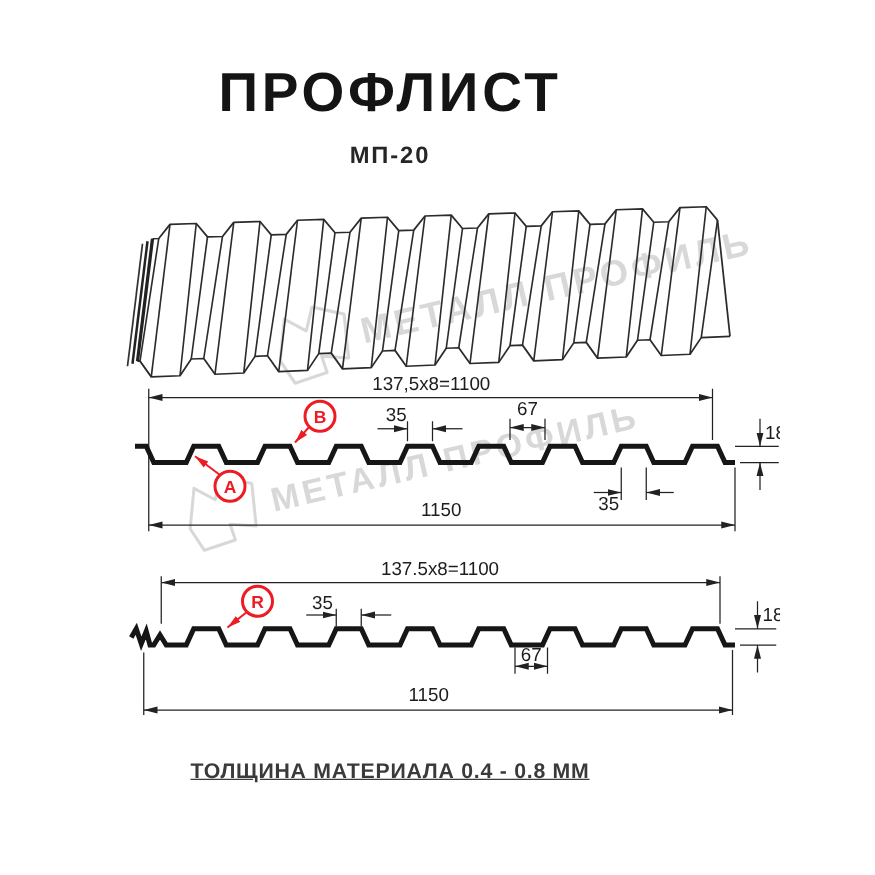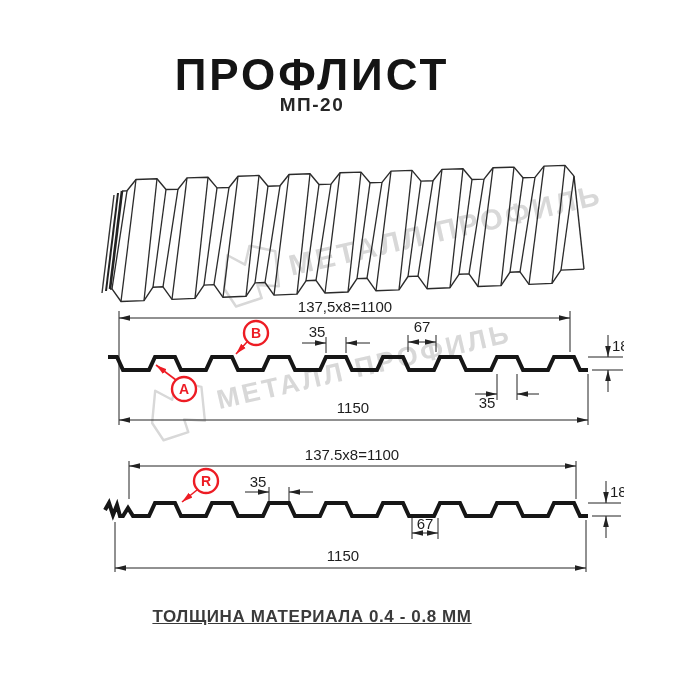--- a/index.html
+++ b/index.html
@@ -1,21 +1,21 @@
 <!DOCTYPE html>
 <html style="--red: #ed1c24; --ink: #161616; --wm: #d8d8d8;"><head>
 <meta charset="utf-8">
 <style>
   :root{ --red:#ed1c24; --ink:#161616; --wm:#d8d8d8; --dim:#222; }
   html,body{margin:0;padding:0;background:#fff;}
   .canvas{position:relative;width:624px;height:700px;background:#fff;overflow:hidden;
           font-family:"Liberation Sans",sans-serif;}
   .title{position:absolute;left:0;right:0;top:50px;text-align:center;
          font-size:44px;font-weight:bold;letter-spacing:3px;color:#141414;z-index:4;}
-  .subtitle{position:absolute;left:0;right:0;top:94px;text-align:center;
+  .subtitle{position:absolute;left:0;right:0;top:114px;text-align:center;
             font-size:19px;font-weight:bold;letter-spacing:1.5px;color:#262626;z-index:4;}
   .footer{position:absolute;left:0;right:0;top:607px;text-align:center;
           font-size:17px;font-weight:bold;letter-spacing:0.6px;color:#3a3a3a;z-index:4;text-decoration:underline;}
   .wm{position:absolute;display:flex;align-items:center;gap:7px;z-index:1;
       transform:rotate(-13deg);transform-origin:left center;white-space:nowrap;}
   .wm-text{font-weight:bold;color:var(--wm);letter-spacing:3px;}
   .wm1{left:220px;top:252px;} .wm1 .wm-text{font-size:29px;}
   .wm2{left:146px;top:388px;} .wm2 .wm-text{font-size:27px;}
   .wm-logo{stroke:var(--wm);fill:none;stroke-width:4;stroke-linejoin:round;}
   svg.layer{position:absolute;z-index:3;overflow:visible;}

